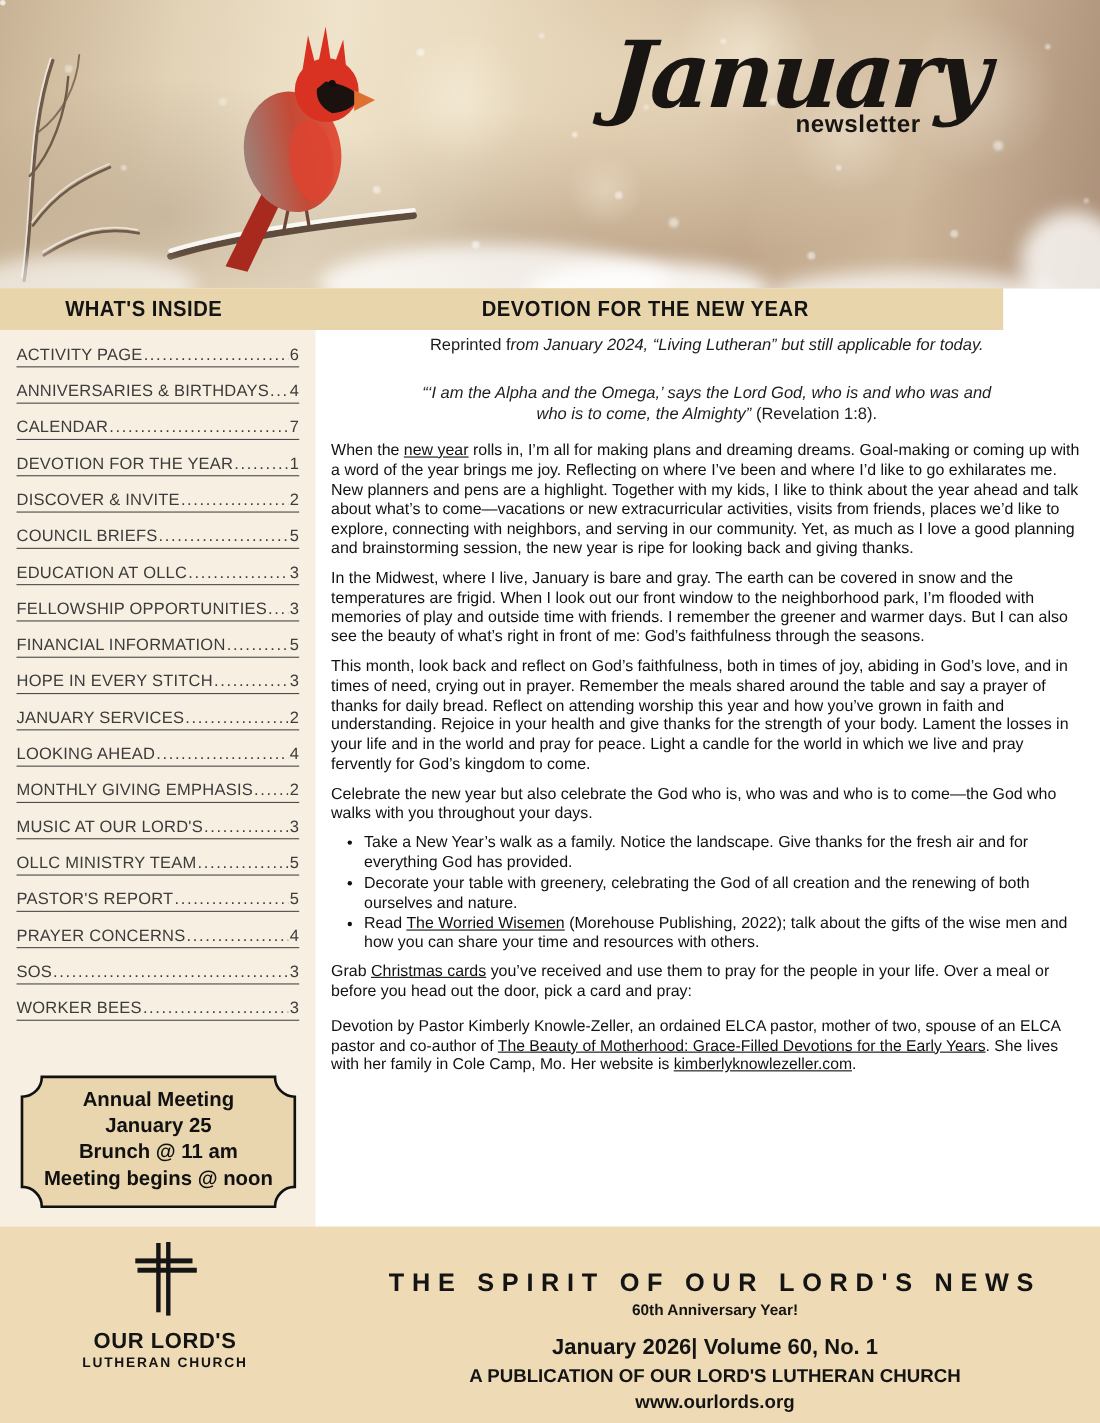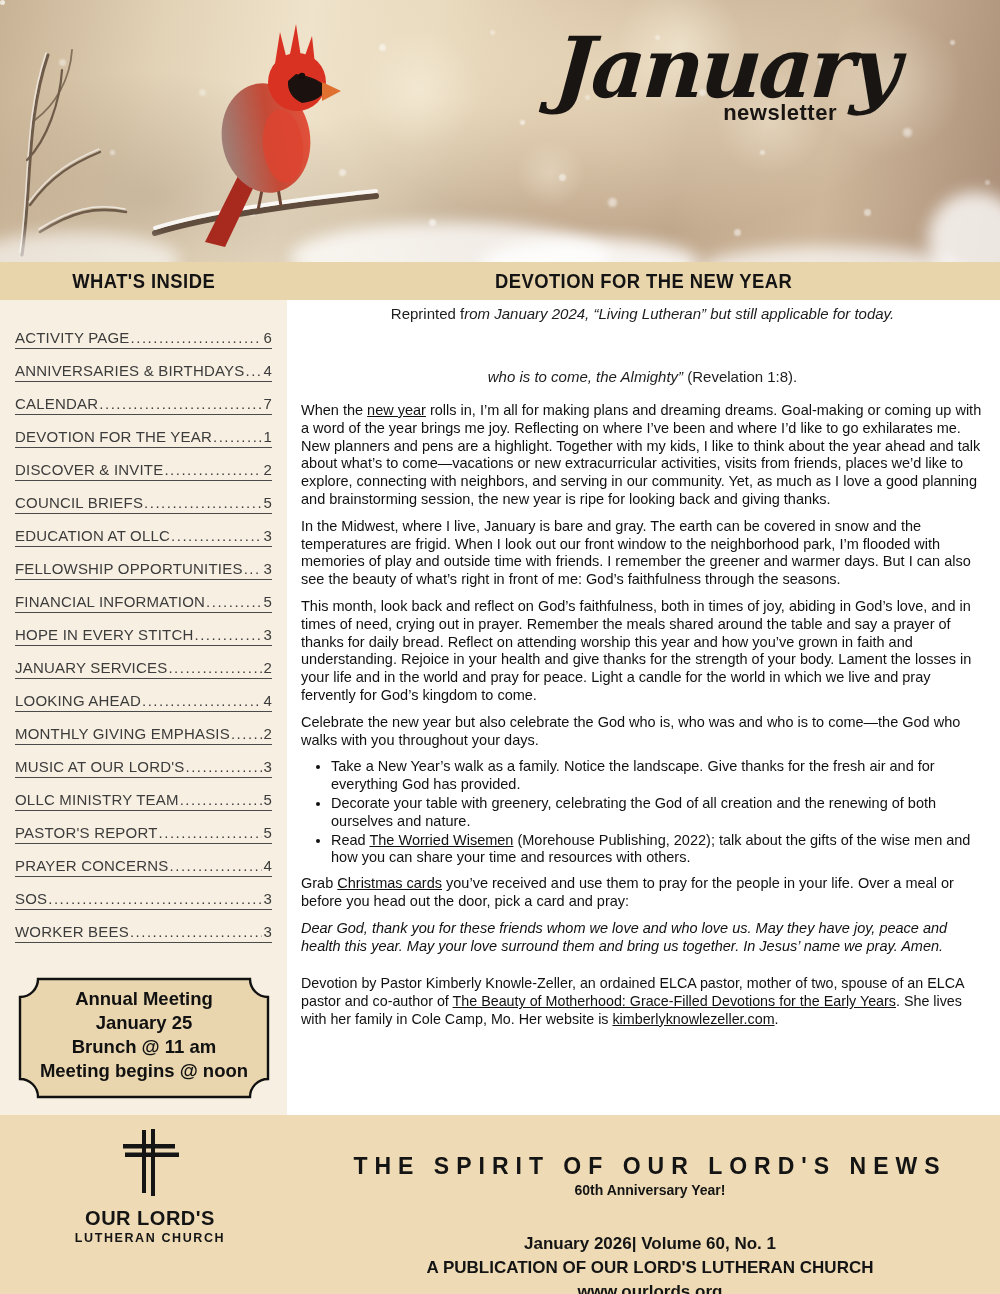--- a/index.html
+++ b/index.html
@@ -42,30 +42,30 @@
   .branches,.bird{position:absolute;}
   .branches{left:0;top:0;}
   .bird{left:150px;top:18px;}
   .title-block{position:absolute;left:555px;top:22px;width:330px;text-align:center;}
   .title-script{font-family:"DejaVu Serif",serif;font-style:italic;font-weight:bold;
     font-size:84px;line-height:92px;color:#181512;letter-spacing:-3px;margin:0;transform:skewX(-4deg);}
   .title-sub{font-size:22px;font-weight:bold;color:#181512;text-align:right;
     padding-right:48px;margin-top:-14px;letter-spacing:.5px;}
 
   
-  .band{position:absolute;left:0;top:262px;width:1000px;height:38px;background:#e9d5ac;
+  .band{position:absolute;left:0;top:262px;width:912px;height:38px;background:#e9d5ac;
         display:flex;align-items:center;}
   .band-cell{font-weight:800;font-size:20px;letter-spacing:.5px;color:#141414;text-align:center;}
   .band-cell>span{display:inline-block;transform:scaleX(.92);}
   .band-left{width:287px;}
   .band-right{width:713px;}
 
   
   .sidebar{position:absolute;left:0;top:300px;width:287px;height:815px;background:#f7efe1;
-           box-sizing:border-box;padding:29px 15px 0 15px;}
+           box-sizing:border-box;padding:14px 15px 0 15px;}
   .toc{list-style:none;margin:0;padding:0;}
   .toc-item{display:flex;align-items:baseline;font-size:15px;color:#3c3c3c;
     border-bottom:1.5px solid #4a4a4a;padding-bottom:2px;margin-bottom:13px;
     letter-spacing:.2px;cursor:pointer;}
   .toc-label{white-space:nowrap;}
   .toc-leader{flex:1;overflow:hidden;white-space:nowrap;margin:0 1px;}
   .toc-leader::before{content:"....................................................................";letter-spacing:1.5px;}
   .toc-page{white-space:nowrap;}
 
   .annual{position:absolute;left:18px;top:677px;width:252px;height:116px;}
@@ -92,21 +92,21 @@
   
   .footer{position:absolute;left:0;top:1115px;width:1000px;height:179px;background:#eedbb5;
           display:flex;color:#141414;}
   .f-left{width:300px;text-align:center;padding-top:14px;box-sizing:border-box;}
   .church-name{font-size:20px;font-weight:800;letter-spacing:.5px;margin-top:6px;}
   .church-type{font-size:12.5px;font-weight:bold;letter-spacing:1.6px;margin-top:1px;}
   .motto{font-size:12px;font-weight:bold;margin-top:12px;line-height:17px;}
   .f-right{flex:1;text-align:center;padding-top:38px;box-sizing:border-box;}
   .masthead{font-size:23px;font-weight:800;letter-spacing:7px;}
   .anniv{font-size:14px;font-weight:bold;margin-top:2px;}
-  .issue{font-size:17px;font-weight:bold;margin-top:36px;}
+  .issue{font-size:20px;font-weight:bold;margin-top:16px;}
   .publication{font-size:17px;font-weight:bold;margin-top:4px;}
   .website{font-size:17px;font-weight:bold;margin-top:4px;}
 </style>
 </head>
 <body>
 
 <div class="page">
 
   <div class="photo">
     <div class="bokeh"></div>
@@ -296,21 +296,21 @@
 
           <div>Brunch @ 11 am</div>
 
           <div>Meeting begins @ noon</div>
         </div>
     </div>
   </aside>
 
   <main class="main">
     <p class="article-sub"><span>Reprinted f</span><span class="it">rom January 2024, “Living Lutheran” but still applicable for today.</span></p>
-    <p class="verse"><br><span class="it">who is to come, the Almighty”</span><span> (Revelation 1:8).</span></p>
+    <p class="verse"><span class="it">“‘I am the Alpha and the Omega,’ says the Lord God, who is and who was and</span><br><span class="it">who is to come, the Almighty”</span><span> (Revelation 1:8).</span></p>
 
     <div>
 
         <p class="para"><span>When the </span><span class="ul">new year</span><span> rolls in, I’m all for making plans and dreaming dreams. Goal-making or coming up with a word of the year brings me joy. Reflecting on where I’ve been and where I’d like to go exhilarates me. New planners and pens are a highlight. Together with my kids, I like to think about the year ahead and talk about what’s to come—vacations or new extracurricular activities, visits from friends, places we’d like to explore, connecting with neighbors, and serving in our community. Yet, as much as I love a good planning and brainstorming session, the new year is ripe for looking back and giving thanks.</span></p>
 
         <p class="para"><span>In the Midwest, where I live, January is bare and gray. The earth can be covered in snow and the temperatures are frigid. When I look out our front window to the neighborhood park, I’m flooded with memories of play and outside time with friends. I remember the greener and warmer days. But I can also see the beauty of what’s right in front of me: God’s faithfulness through the seasons.</span></p>
 
         <p class="para"><span>This month, look back and reflect on God’s faithfulness, both in times of joy, abiding in God’s love, and in times of need, crying out in prayer. Remember the meals shared around the table and say a prayer of thanks for daily bread. Reflect on attending worship this year and how you’ve grown in faith and understanding. Rejoice in your health and give thanks for the strength of your body. Lament the losses in your life and in the world and pray for peace. Light a candle for the world in which we live and pray fervently for God’s kingdom to come.</span></p>
 
         <p class="para"><span>Celebrate the new year but also celebrate the God who is, who was and who is to come—the God who walks with you throughout your days.</span></p>
@@ -319,21 +319,20 @@
     <ul class="bullets">
 
         <li><span>Take a New Year’s walk as a family. Notice the landscape. Give thanks for the fresh air and for everything God has provided.</span></li>
 
         <li><span>Decorate your table with greenery, celebrating the God of all creation and the renewing of both ourselves and nature.</span></li>
 
         <li><span>Read </span><span class="ul">The Worried Wisemen</span><span> (Morehouse Publishing, 2022); talk about the gifts of the wise men and how you can share your time and resources with others.</span></li>
       </ul>
 
     <p class="closing"><span>Grab </span><span class="ul">Christmas cards</span><span> you’ve received and use them to pray for the people in your life. Over a meal or before you head out the door, pick a card and pray:</span></p>
-    <p class="prayer">Dear God, thank you for these friends whom we love and who love us. May they have joy, peace and health this year. May your love surround them and bring us together. In Jesus’ name we pray. Amen.</p>
     <p class="byline"><span>Devotion by Pastor Kimberly Knowle-Zeller, an ordained ELCA pastor, mother of two, spouse of an ELCA pastor and co-author of </span><span class="ul">The Beauty of Motherhood: Grace-Filled Devotions for the Early Years</span><span>. She lives with her family in Cole Camp, Mo. Her website is </span><span class="ul">kimberlyknowlezeller.com</span><span>.</span></p>
   </main>
 
   <footer class="footer">
     <div class="f-left">
       <svg width="58" height="68" viewBox="0 0 58 68">
         <rect x="21" y="1" width="4" height="63" fill="#151515"></rect>
         <rect x="30" y="0" width="4" height="67" fill="#151515"></rect>
         <rect x="2" y="15" width="52" height="4.5" fill="#151515"></rect>
         <rect x="4" y="23.5" width="54" height="4.5" fill="#151515"></rect>

